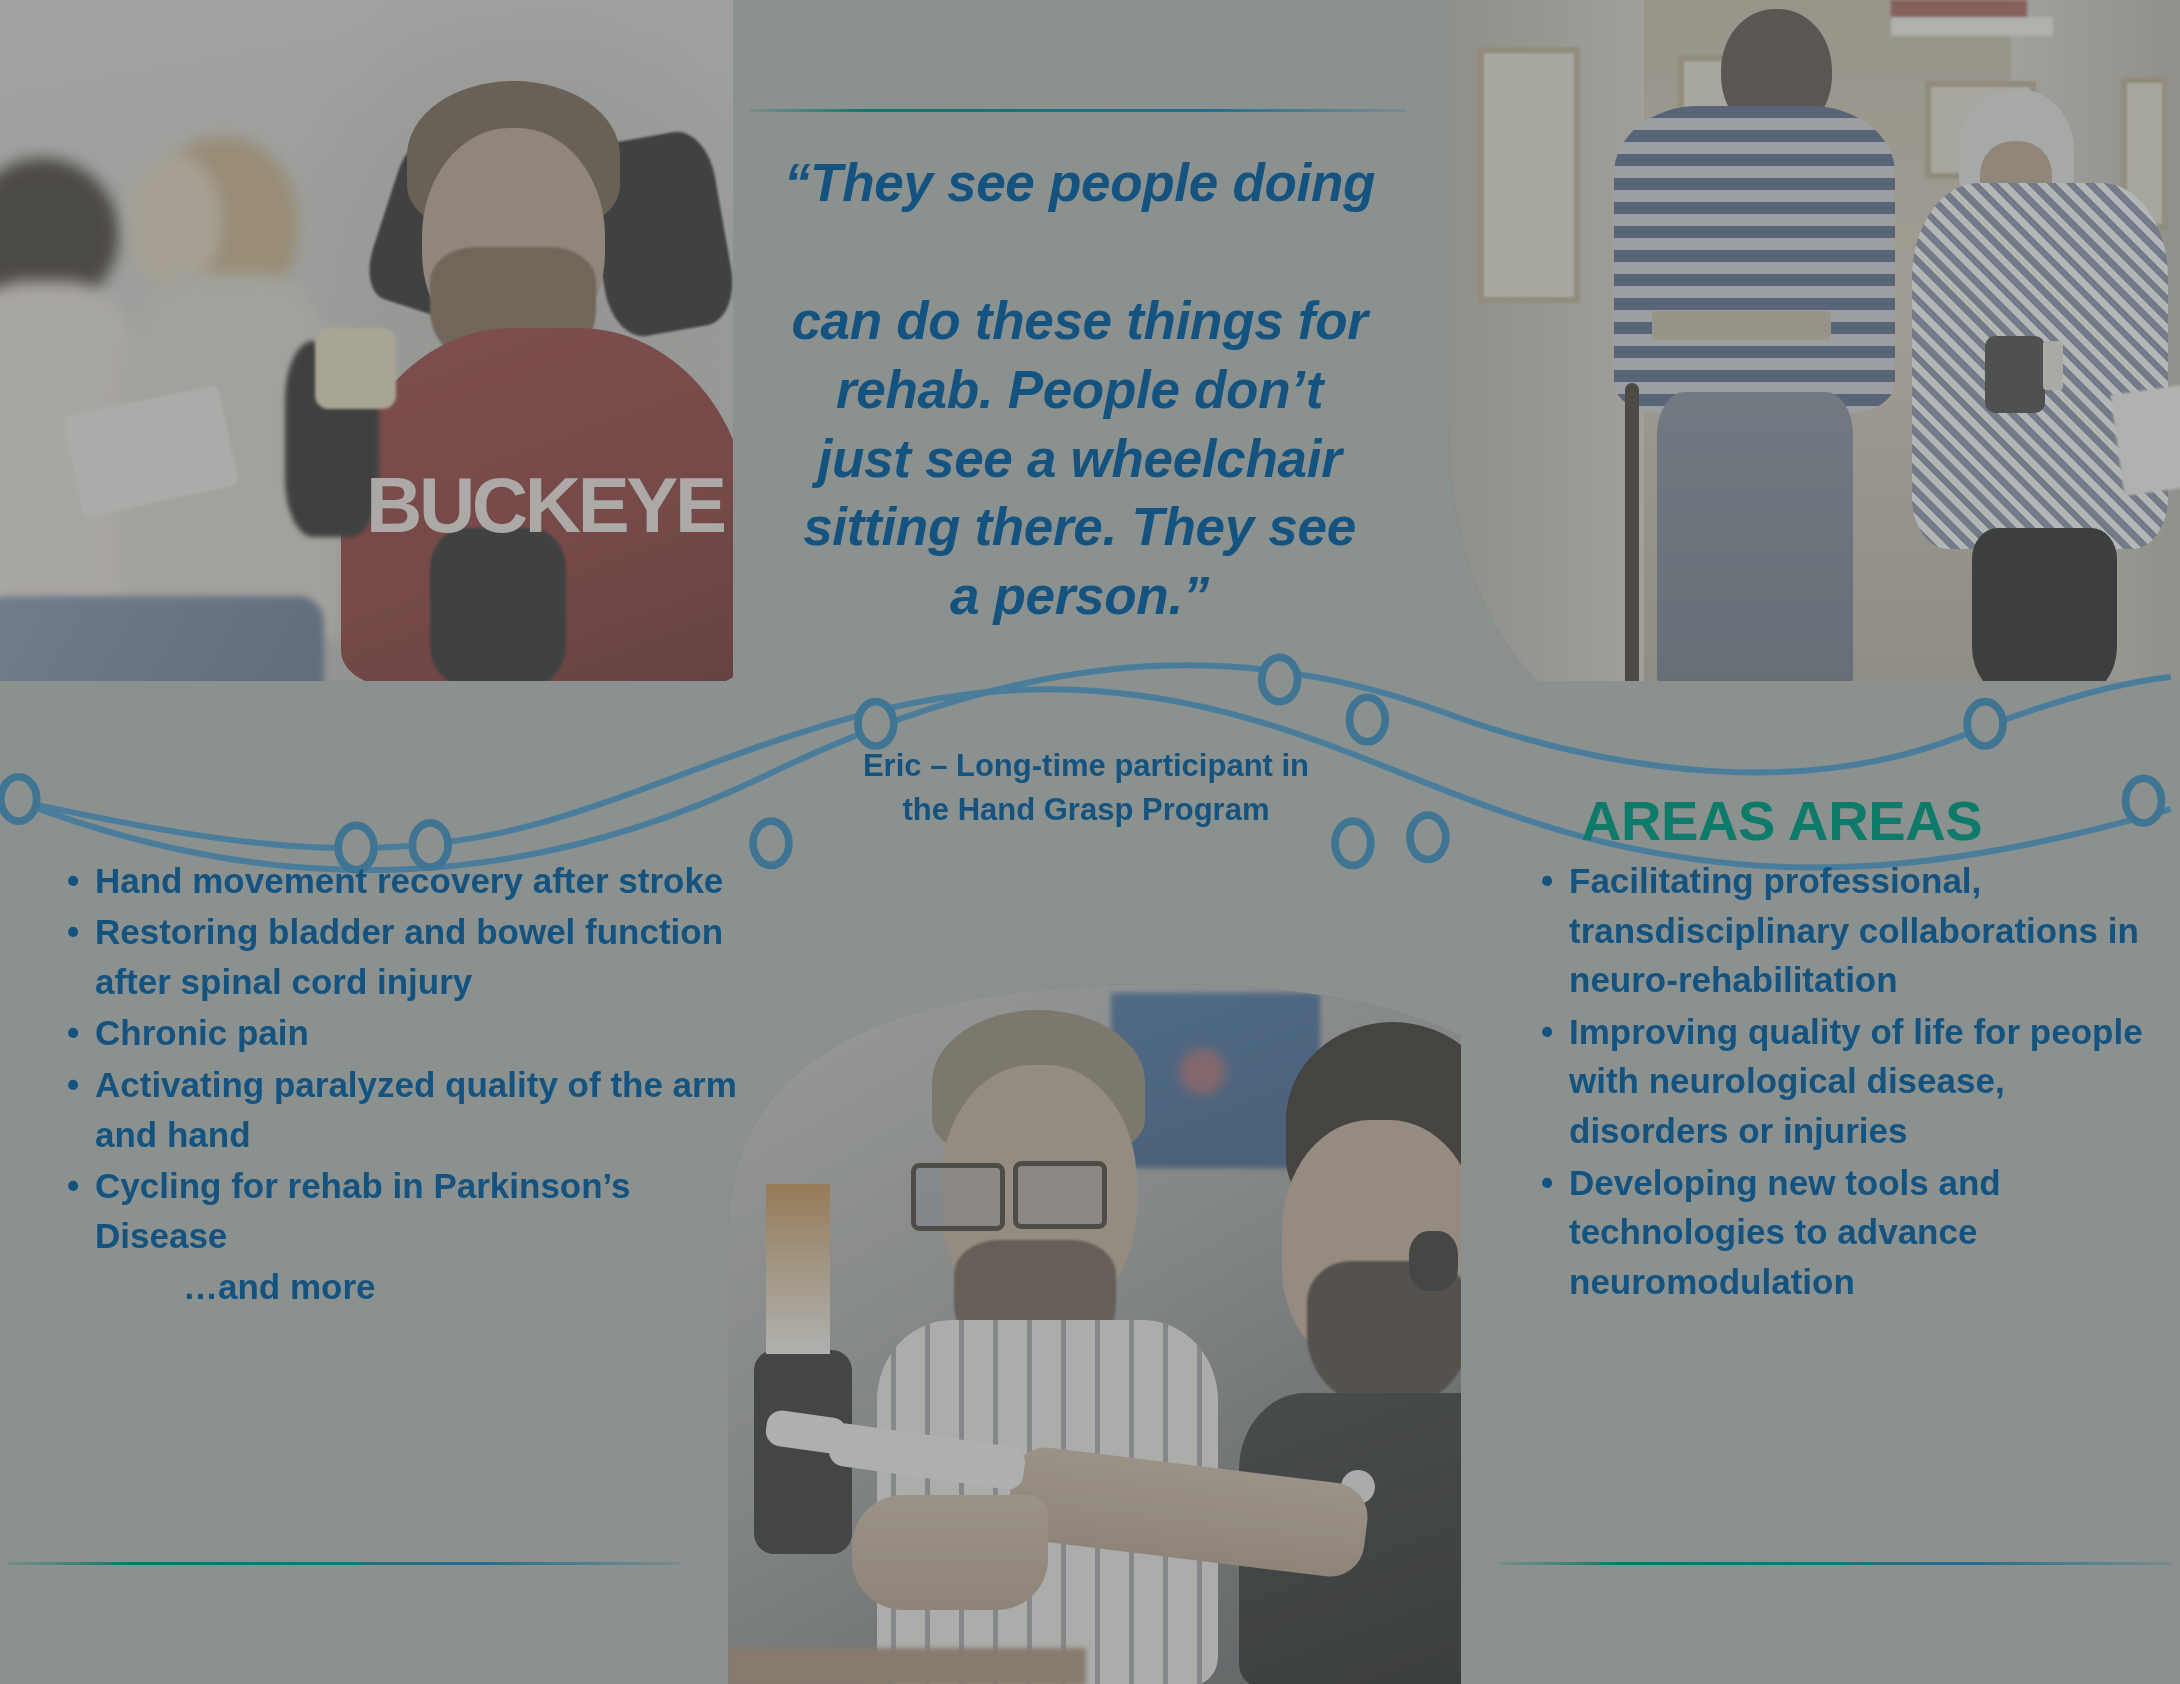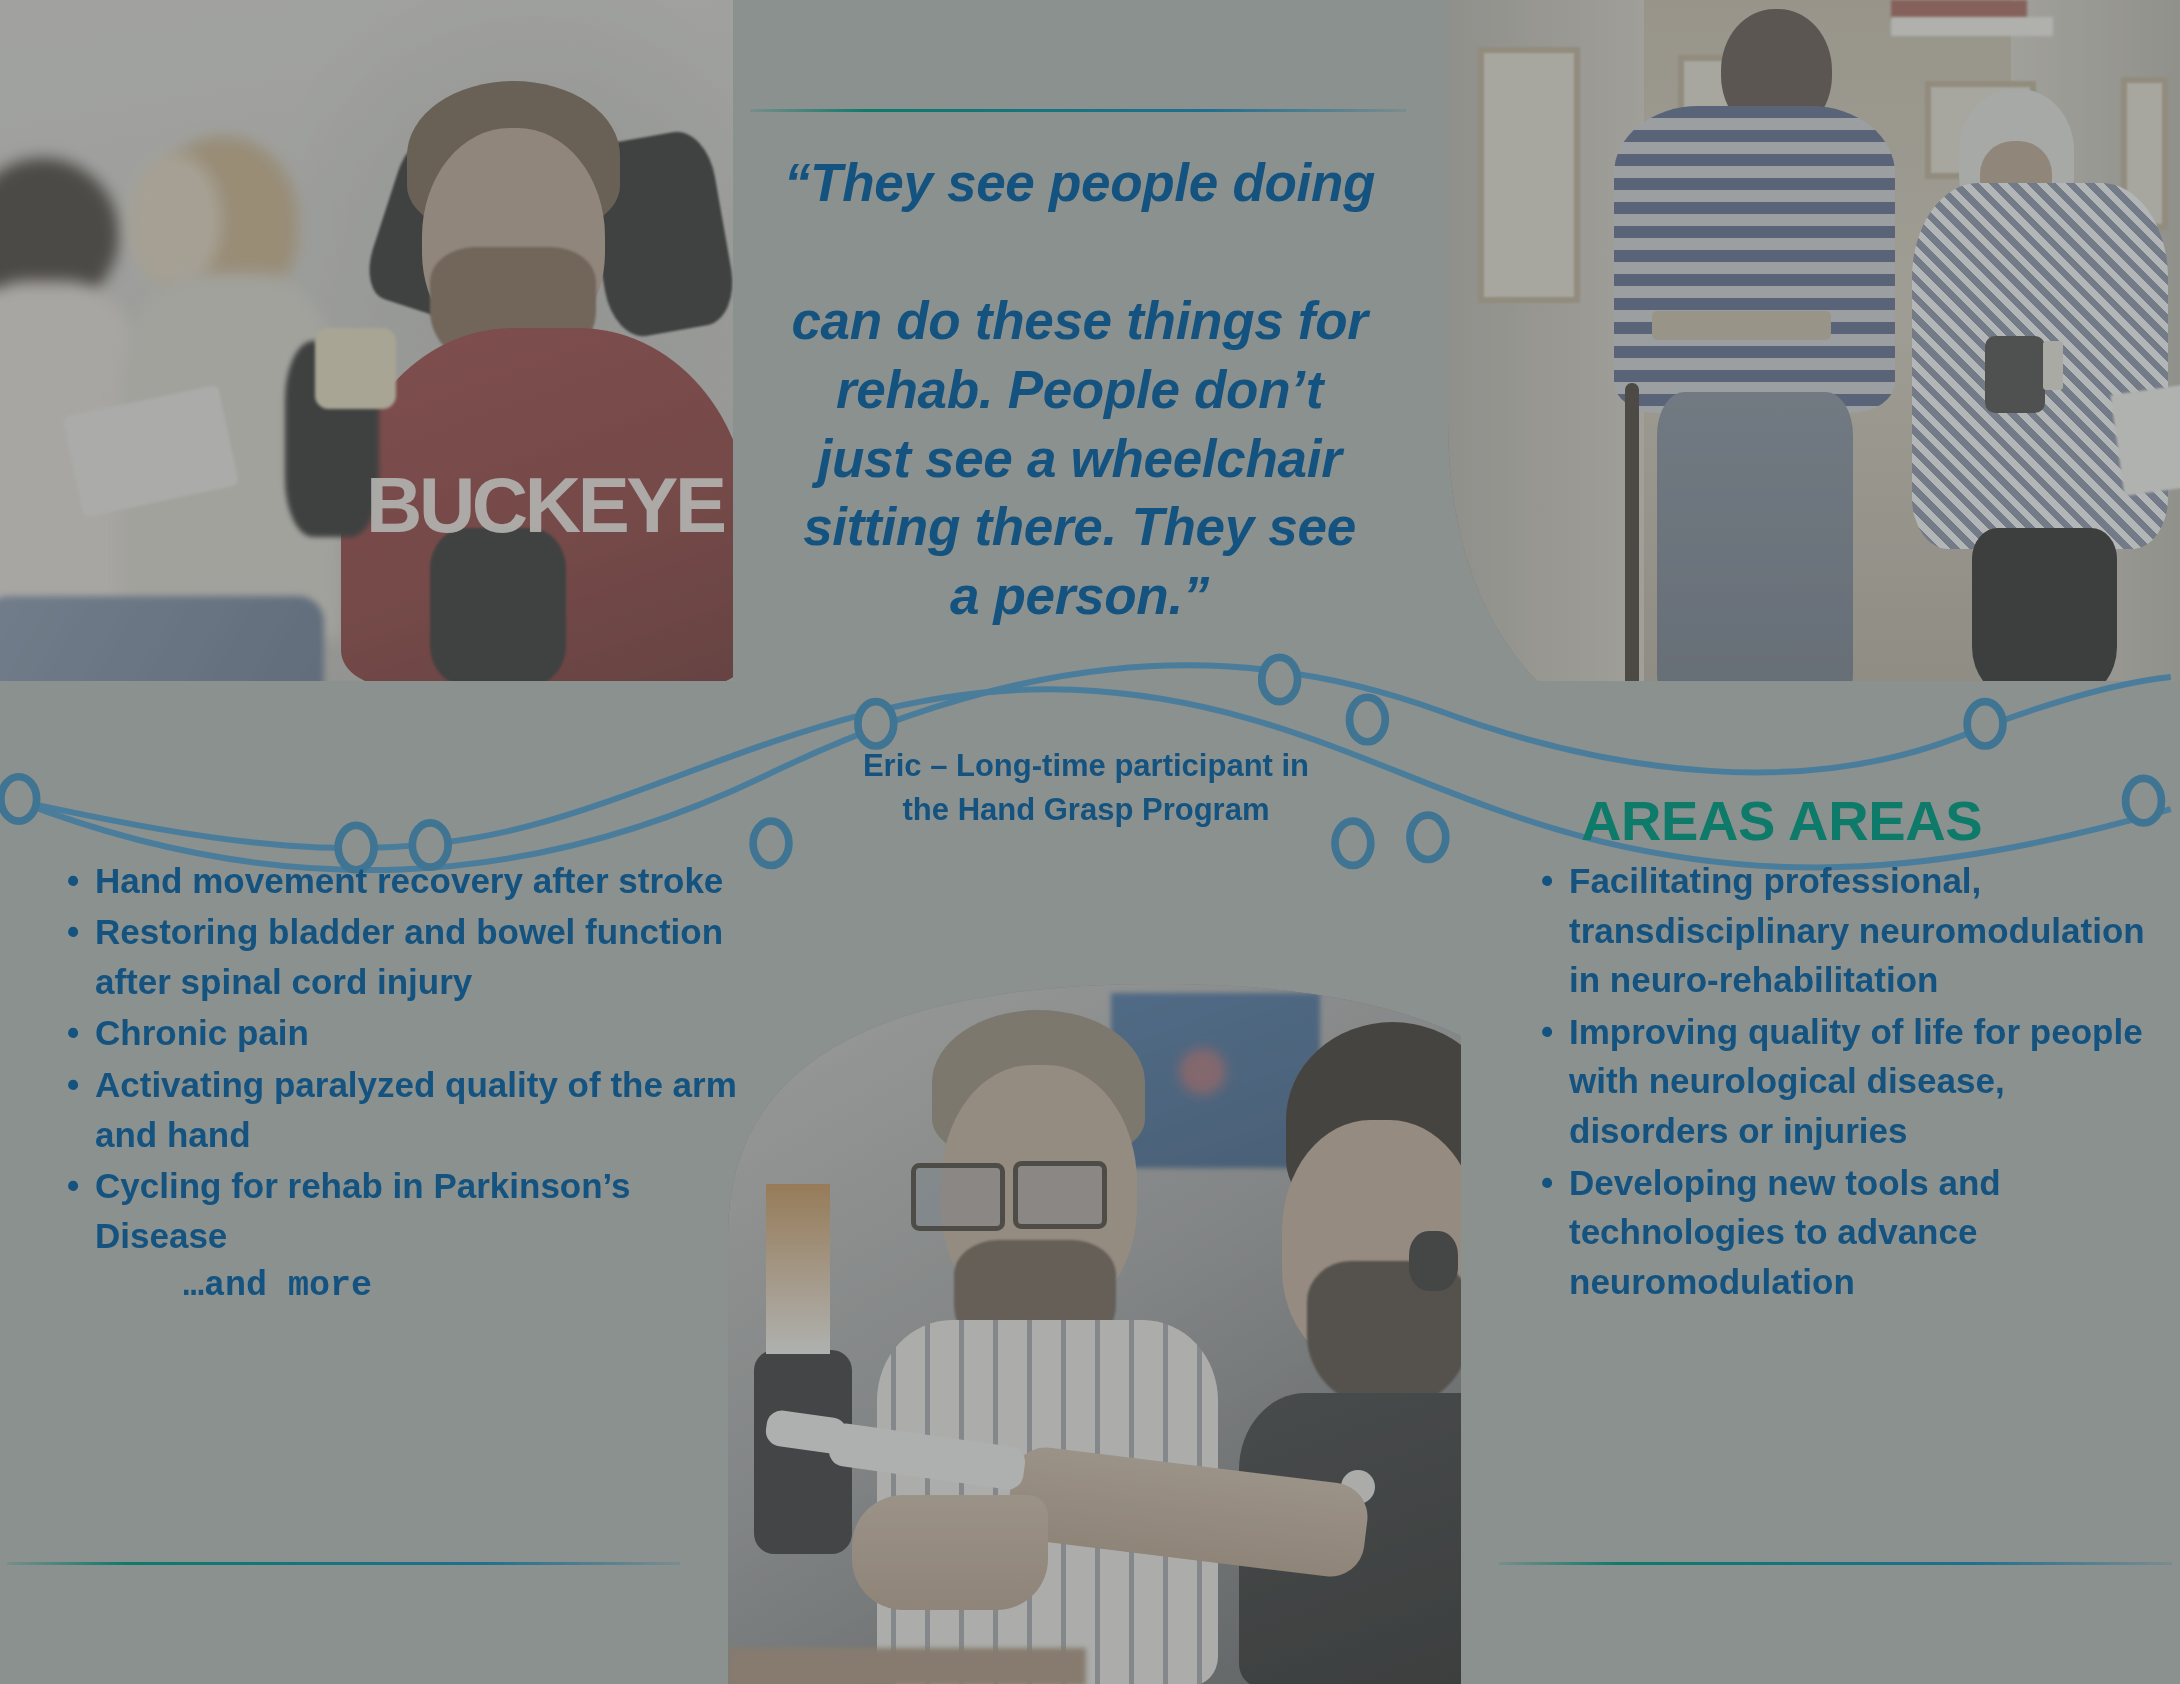--- a/index.html
+++ b/index.html
@@ -204,21 +204,20 @@
     width: 44px;
     text-align: left;
     padding-left: 16px;
     font-size: 35px;
     line-height: 1.42;
   }
   .bullet-text { flex: 1 1 auto; }
   #clinical-more {
     margin-left: 132px;
     margin-top: 1.7px;
-    font-family: Liberation Mono, monospace;
   }
 </style>
 </head>
 <body>
 
 <div class="stage">
 
   <div class="photo" id="photo-left">
     <div class="inner">
       <div class="bg-clinic-left"></div>
@@ -367,21 +366,21 @@
     <div class="bullet-row">
       <span class="bullet-dot">•</span>
       <span class="bullet-text">Cycling for rehab in Parkinson’s Disease</span>
     </div>
     <div id="clinical-more">…and more</div>
   </div>
 
   <div class="bullet-col" id="col-focus">
     <div class="bullet-row">
       <span class="bullet-dot">•</span>
-      <span class="bullet-text">Facilitating professional, transdisciplinary neuromodulation in neuro-rehabilitation</span>
+      <span class="bullet-text">Facilitating professional, transdisciplinary collaborations in neuro-rehabilitation</span>
     </div>
     <div class="bullet-row">
       <span class="bullet-dot">•</span>
       <span class="bullet-text">Improving quality of life for people with neurological disease, disorders or injuries</span>
     </div>
     <div class="bullet-row">
       <span class="bullet-dot">•</span>
       <span class="bullet-text">Developing new tools and technologies to advance neuromodulation</span>
     </div>
   </div>

